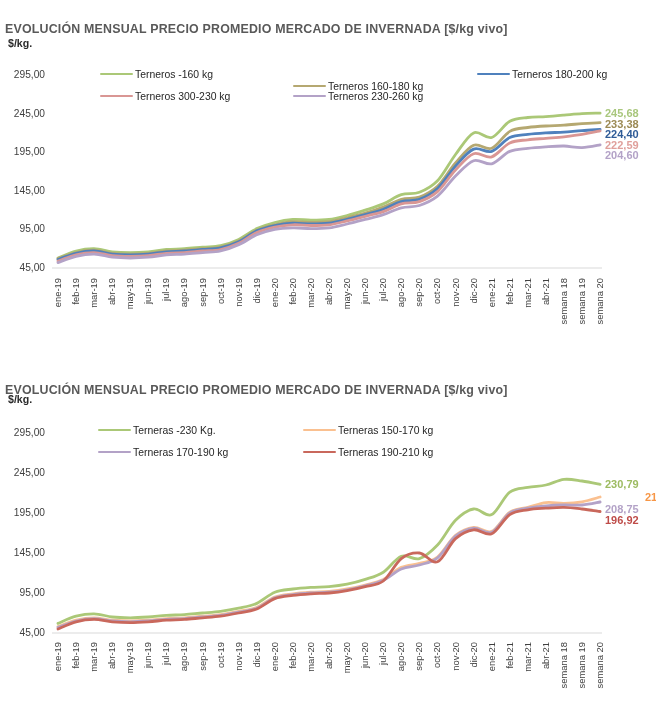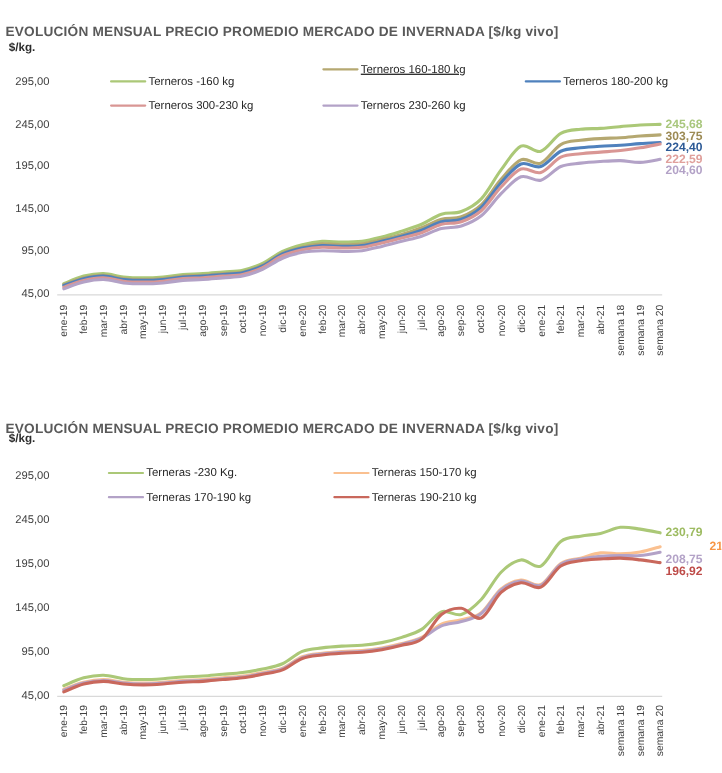--- a/index.html
+++ b/index.html
@@ -36,21 +36,21 @@
 <div class="canvas">
 
   <section class="chart" style="top:0;height:352px;">
     <div class="chart-title" style="top:3px;">EVOLUCIÓN MENSUAL PRECIO PROMEDIO MERCADO DE INVERNADA [$/kg vivo]</div>
     <div class="ylabel" style="top:37px;">$/kg.</div>
     <div class="legend-slot">
         <div class="legend-item" style="left: 100px; top: 41px;">
           <span class="legend-swatch" style="background: rgb(171, 200, 119);"></span>
           <span class="legend-label">Terneros -160 kg</span>
         </div>
-        <div class="legend-item" style="left: 293px; top: 30px; text-decoration: underline;">
+        <div class="legend-item" style="left: 293px; top: 53px;">
           <span class="legend-swatch" style="background: rgb(181, 168, 113);"></span>
           <span class="legend-label">Terneros 160-180 kg</span>
         </div>
         <div class="legend-item" style="left: 477px; top: 41px;">
           <span class="legend-swatch" style="background: rgb(79, 129, 189);"></span>
           <span class="legend-label">Terneros 180-200 kg</span>
         </div>
         <div class="legend-item" style="left: 100px; top: 63px;">
           <span class="legend-swatch" style="background: rgb(217, 150, 148);"></span>
           <span class="legend-label">Terneros 300-230 kg</span>
@@ -106,21 +106,21 @@
         <div class="xlab" style="left: 485.68px; top: 273px;"><span>ene-21</span></div>
         <div class="xlab" style="left: 503.75px; top: 273px;"><span>feb-21</span></div>
         <div class="xlab" style="left: 521.82px; top: 273px;"><span>mar-21</span></div>
         <div class="xlab" style="left: 539.89px; top: 273px;"><span>abr-21</span></div>
         <div class="xlab" style="left: 557.96px; top: 273px;"><span>semana 18</span></div>
         <div class="xlab" style="left: 576.03px; top: 273px;"><span>semana 19</span></div>
         <div class="xlab" style="left: 594.1px; top: 273px;"><span>semana 20</span></div>
       </div>
     <div class="endlabs-slot">
         <div class="endlab" style="color: rgb(169, 199, 125); left: 605px; top: 107.075px;">245,68</div>
-        <div class="endlab" style="color: rgb(156, 138, 84); left: 605px; top: 117.575px;">303,75</div>
+        <div class="endlab" style="color: rgb(156, 138, 84); left: 605px; top: 117.575px;">233,38</div>
         <div class="endlab" style="color: rgb(46, 91, 151); left: 605px; top: 128.075px;">224,40</div>
         <div class="endlab" style="color: rgb(224, 160, 156); left: 605px; top: 138.575px;">222,59</div>
         <div class="endlab" style="color: rgb(179, 162, 199); left: 605px; top: 149.075px;">204,60</div>
       </div>
   </section>
 
   <section class="chart" style="top:352px;height:351px;">
     <div class="chart-title" style="top:12px;">EVOLUCIÓN MENSUAL PRECIO PROMEDIO MERCADO DE INVERNADA [$/kg vivo]</div>
     <div class="ylabel" style="top:41px;">$/kg.</div>
     <div class="legend-slot">

